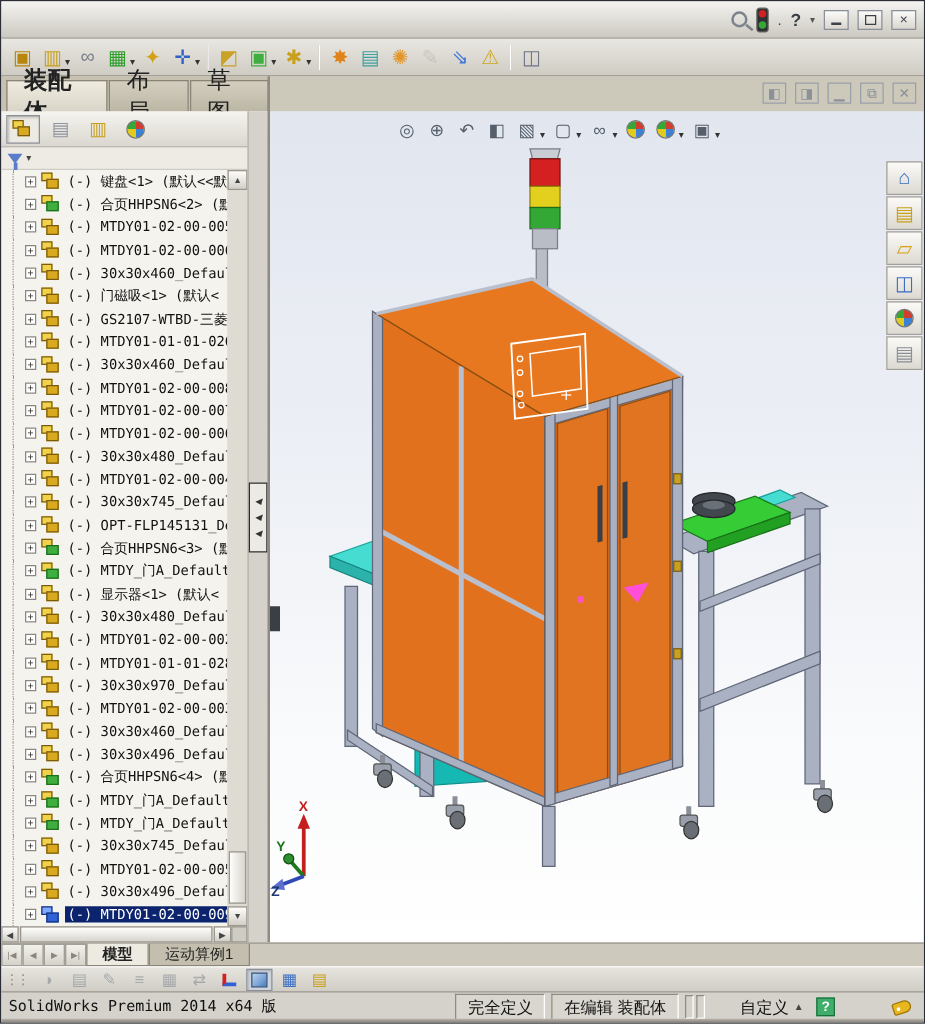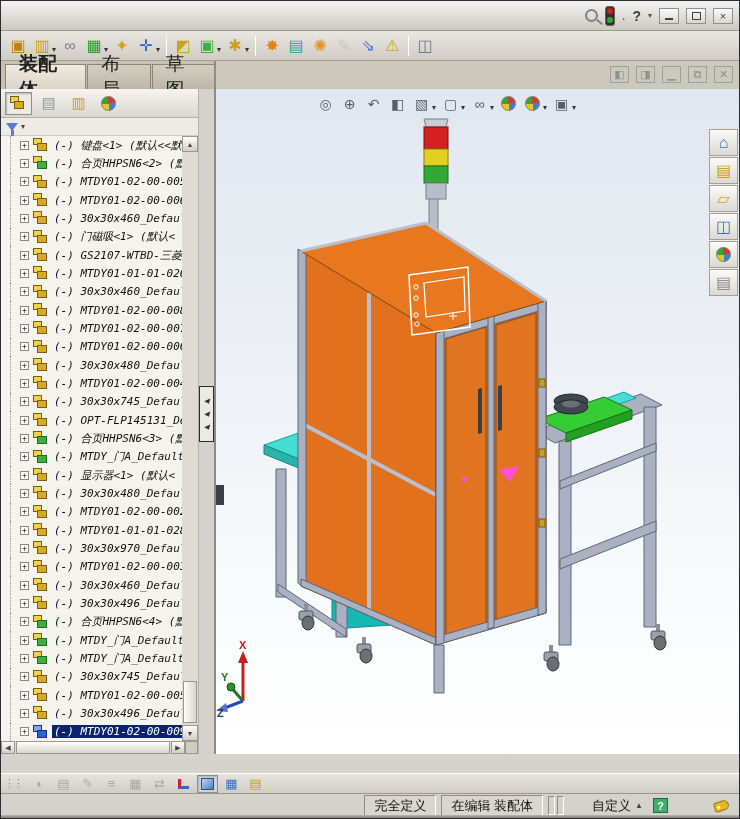--- a/index.html
+++ b/index.html
@@ -66,21 +66,21 @@
   .guide{width:9px;height:100%;border-left:1px dotted #9a978e;margin-left:9px;flex:none;}
   .exp{width:9px;height:9px;border:1px solid #8a8780;background:#fff;font-size:8px;line-height:7px;
        text-align:center;color:#333;margin:0 3px 0 1px;flex:none;}
   .picon{width:17px;height:14px;position:relative;margin-right:3px;flex:none;}
   .picon i{position:absolute;display:block;border:1px solid #7a5c10;}
   .picon .b1{left:1px;top:0;width:9px;height:7px;background:#f2d24a;}
   .picon .b2{left:5px;top:5px;width:10px;height:8px;background:#d9a91f;}
   .picon.g .b2{background:#3fae3f;border-color:#1c6e1c;}
   .picon.b .b1{background:#7fa8ff;border-color:#16337f;}
   .picon.b .b2{background:#2f62d4;border-color:#16337f;}
-  .tlabel{padding:0 2px;overflow:hidden;font-style:italic;}
+  .tlabel{padding:0 2px;overflow:hidden;}
   .trow.selected .tlabel{background:var(--selection);color:#fff;}
   
   .vscroll{position:absolute;left:181px;top:135px;width:16px;height:605px;background:#dedbd3;}
   .sbtn{position:absolute;left:0;width:16px;height:16px;background:linear-gradient(#fdfdfb,#d2cfc8);
         border:1px solid #9b978e;display:flex;align-items:center;justify-content:center;font-size:7px;color:#444;}
   .vthumb{position:absolute;left:1px;bottom:18px;width:14px;height:42px;background:linear-gradient(90deg,#fefefc,#d8d5ce);
           border:1px solid #9b978e;}
   .collapsebar{position:absolute;left:197px;top:88px;width:16px;height:665px;background:#d5d2cb;
                border-left:1px solid #b5b1a8;}
   .handle{position:absolute;left:0;top:297px;width:15px;height:56px;background:#eceae4;border:1px solid #2b2b2b;
@@ -722,40 +722,49 @@
       <text x="23" y="10" fill="#c41e1e" font-size="11" font-weight="bold">X</text>
       <line x1="27" y1="62" x2="13" y2="46" stroke="#1c7a1c" stroke-width="3"></line>
       <circle cx="15" cy="48" r="4" fill="#2e8f2e" stroke="#145014"></circle>
       <text x="5" y="42" fill="#1c7a1c" font-size="11" font-weight="bold">Y</text>
       <line x1="27" y1="62" x2="6" y2="70" stroke="#2f48b4" stroke-width="3"></line>
       <polygon points="0,72 10,64 12,73" fill="#5a6fd0"></polygon>
       <text x="1" y="78" fill="#23386e" font-size="11" font-weight="bold">Z</text>
     </svg>
   </div>
 
+  <div class="tabbar" id="bottom-tabbar">
+      <span class="navbtn">|◀</span>
+      <span class="navbtn">◀</span>
+      <span class="navbtn">▶</span>
+      <span class="navbtn">▶|</span>
+      <span class="btab active">模型</span>
+      <span class="btab">运动算例1</span>
+    </div>
 
   <div class="motionbar" id="motion-toolbar">
     <span class="mgrip">⋮⋮</span>
   <span class="mico disabled">◗</span>
       <span class="mico disabled">▤</span>
       <span class="mico disabled">✎</span>
       <span class="mico disabled">≡</span>
       <span class="mico disabled">▦</span>
       <span class="mico disabled">⇄</span>
       <span class="mico">
         <span class="axesico"></span>
       </span>
       <span class="mico pressed">
         <span class="cubeico"></span>
       </span>
       <span class="mico" style="color: rgb(59, 111, 196);">▦</span>
       <span class="mico" style="color: rgb(202, 161, 31);">▤</span>
     </div>
 
   <div class="statusbar">
+    <span class="sbleft">SolidWorks Premium 2014 x64 版</span>
     <span style="flex:1;"></span>
     <span class="sfield">完全定义</span>
     <span class="sfield">在编辑 装配体</span>
     <span class="thinf"></span>
     <span class="thinf"></span>
     <span style="width:26px;"></span>
     <span>自定义</span>
     <span class="upar">▲</span>
     <span class="qbox">?</span>
     <span style="flex:0 0 46px;"></span>

